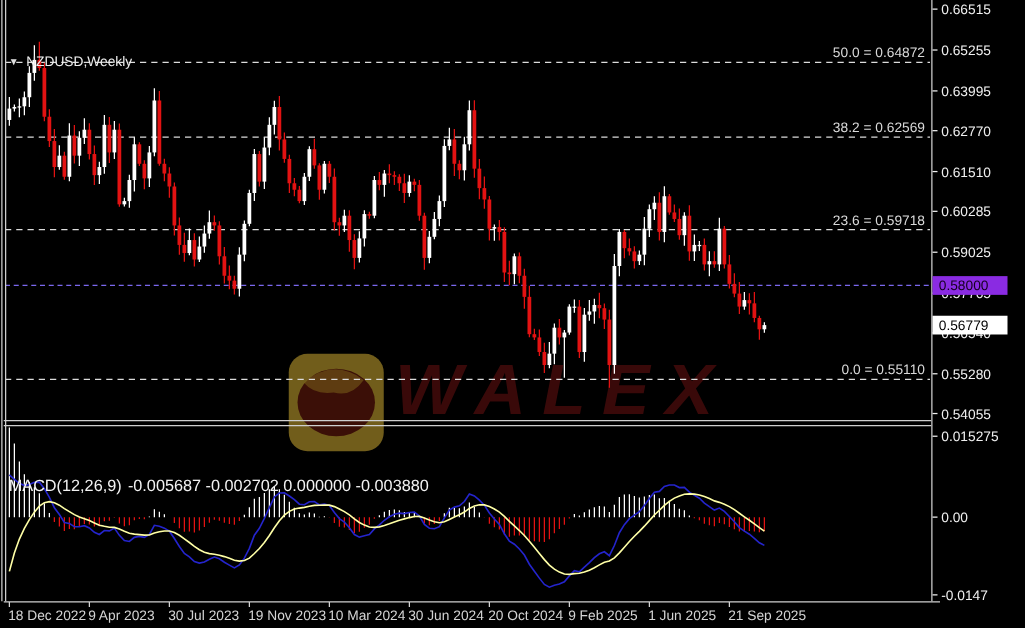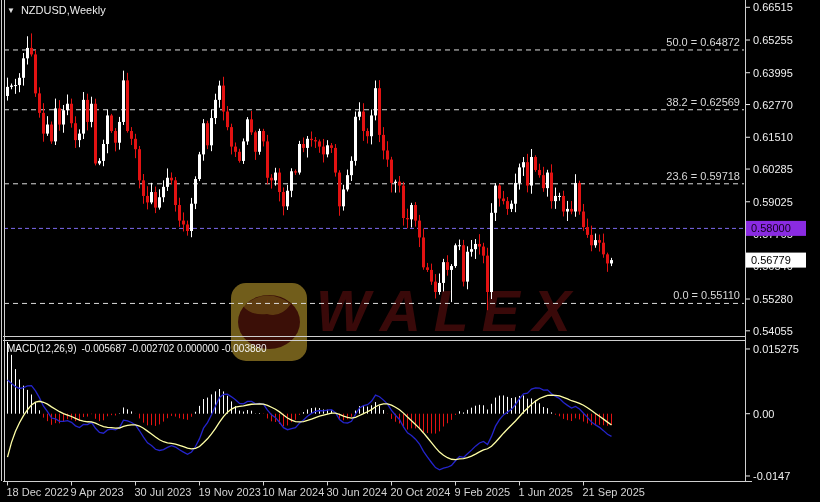--- a/index.html
+++ b/index.html
@@ -1,23 +1,23 @@
 <!DOCTYPE html>
 <html><head>
 <meta charset="utf-8">
 <style>
   html,body{margin:0;padding:0;background:#000;}
   #app{position:relative;width:820px;height:502px;background:#000;overflow:hidden;
        font-family:"Liberation Sans",sans-serif;}
   svg text{font-family:"Liberation Sans",sans-serif;}
-  .hdr{position:absolute;color:#ededed;font-size:11px;line-height:12px;white-space:nowrap;z-index:5;}
+  .hdr{position:absolute;color:#ededed;font-size:11px;line-height:12px;white-space:nowrap;z-index:5;margin-top:40px;}
   #symbol-label{left:7px;top:4px;cursor:pointer;}
   #symbol-label .tri{display:inline-block;font-size:8px;color:#e0e0e0;margin-right:6px;
        vertical-align:1px;}
-  #macd-header{left:7px;top:343px;font-size:10px;color:#f2f2f2;}
+  #macd-header{left:7px;top:343px;font-size:13px;color:#f2f2f2;}
   #macd-header .vals{margin-left:5px;}
   #chart-svg{position:absolute;left:0;top:0;z-index:1;}
 </style>
 </head>
 <body>
 
 <div id="app">
 
   <svg id="chart-svg" width="820" height="502">
     <g id="wm-group" opacity="0.9">

